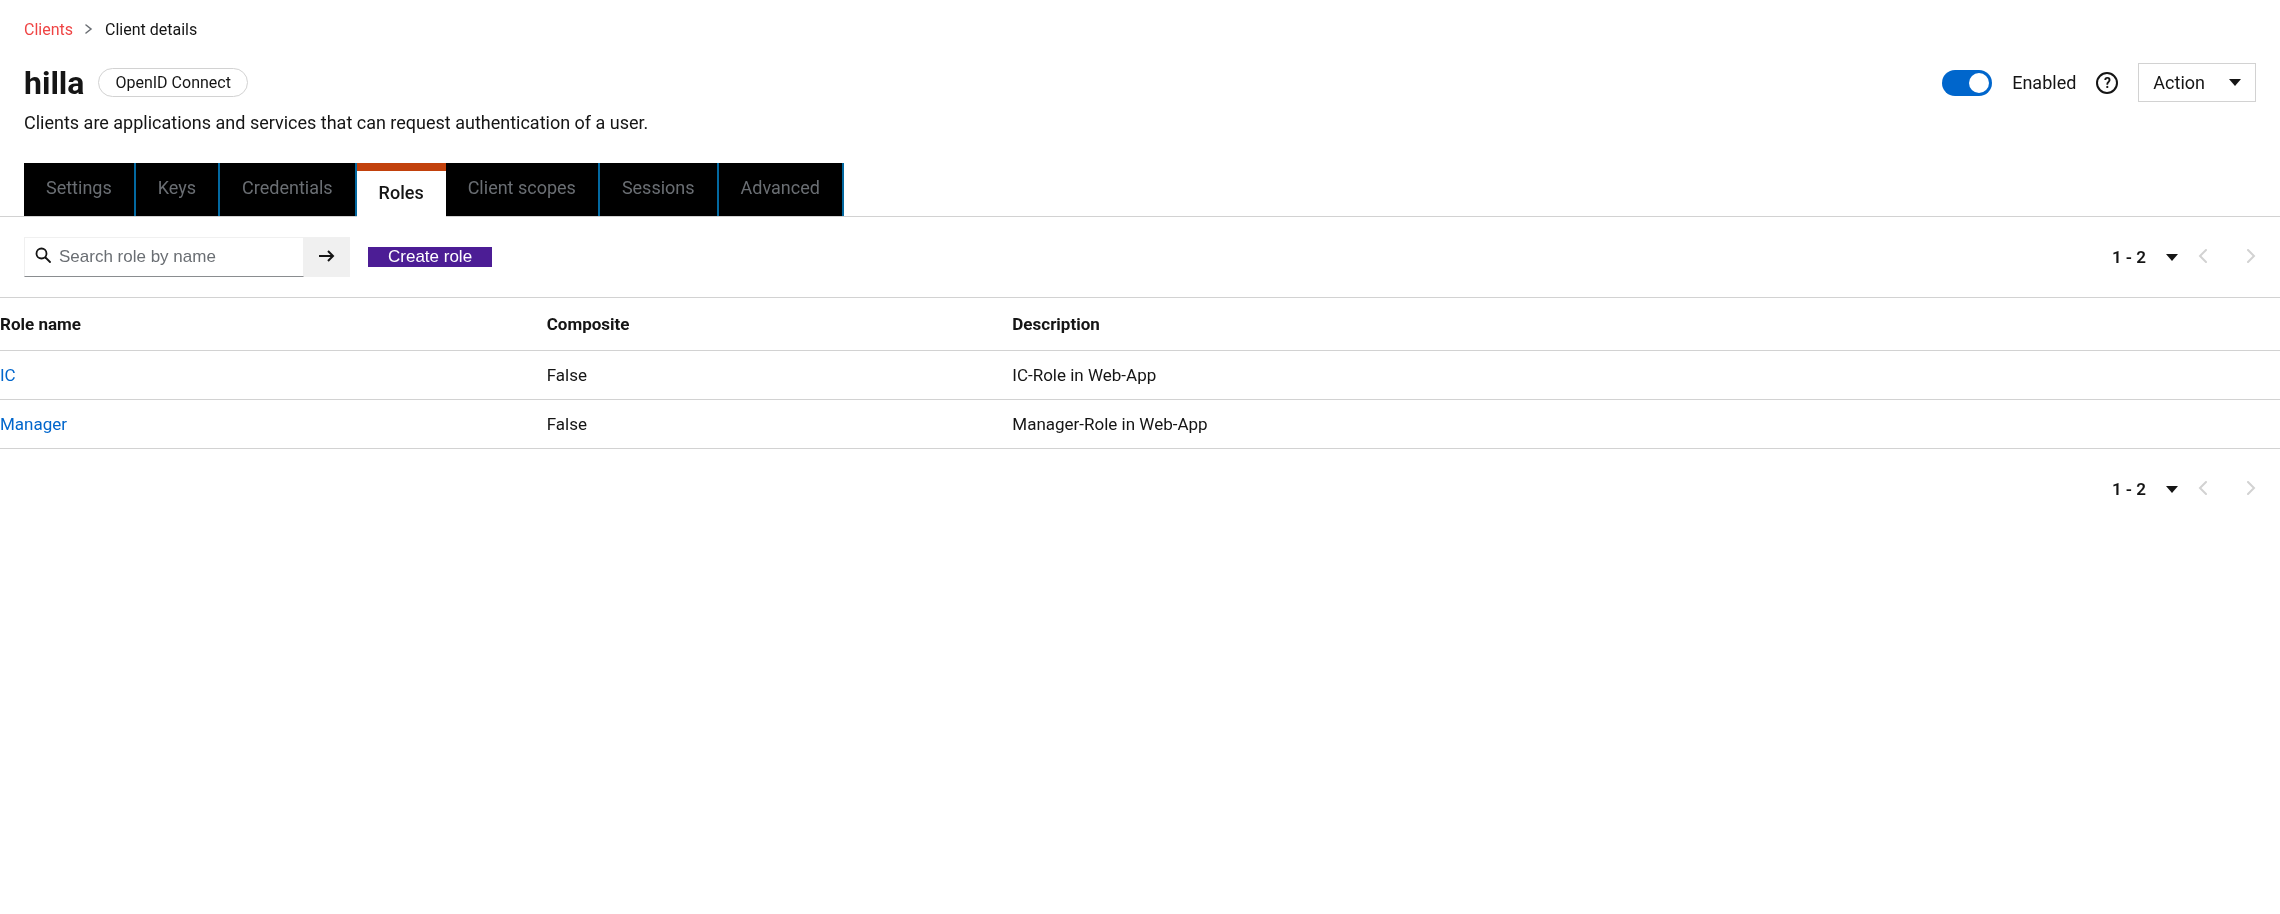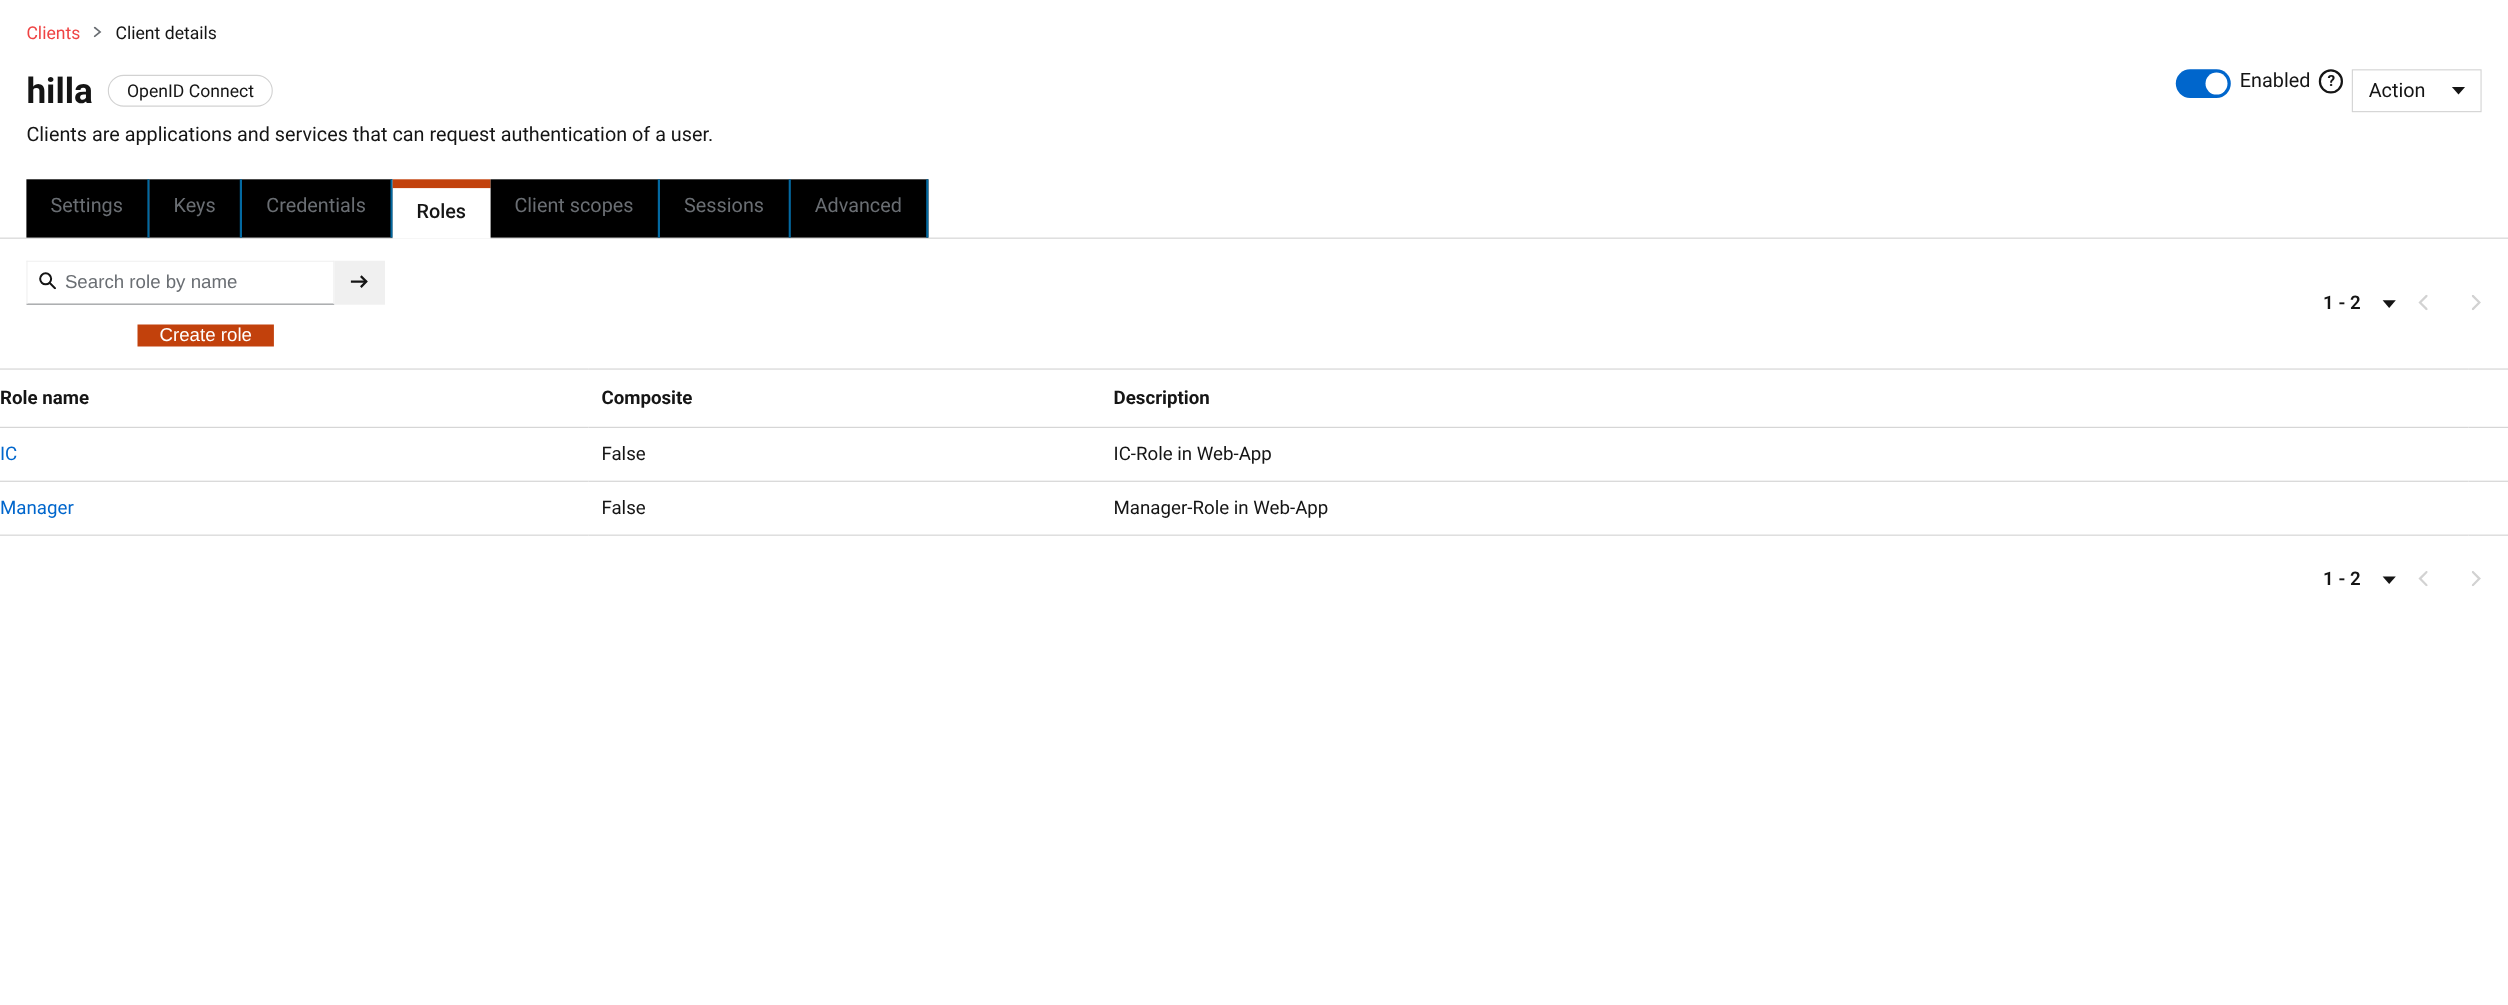--- a/index.html
+++ b/index.html
@@ -26,21 +26,21 @@
       align-items: center;
       justify-content: space-between;
       margin-bottom: 10px;
     }
     .header-left { display: flex; align-items: center; gap: 14px; }
     .client-name { font-size: 32px; font-weight: 700; }
     .pill {
       border: 1px solid #d2d2d2; background: #fff;
       padding: 4px 16px; border-radius: 20px; font-size: 16px; color: #151515;
     }
-    .header-right { display: flex; align-items: flex-start; gap: 8px; }
+    .header-right { display: flex; align-items: center; gap: 20px; }
     .switch {
       width: 50px; height: 26px; border-radius: 13px; background: #06c;
       position: relative; cursor: pointer;
     }
     .switch-knob {
       position: absolute; right: 3px; top: 3px;
       width: 20px; height: 20px; border-radius: 50%; background: #fff;
     }
     .enabled-label { font-size: 18px; }
     .help-icon {
@@ -68,38 +68,38 @@
     }
     .tab.active {
       background: #fff; color: #151515; font-weight: 500;
       border-top: 8px solid #c2410c; padding-top: 11px;
       margin-bottom: -1px; border-right: none;
     }
     .toolbar {
       display: flex; align-items: center; justify-content: space-between;
       padding: 20px 0;
     }
-    .toolbar-left { display: flex; align-items: center; gap: 18px; flex-direction: column; }
+    .toolbar-left { display: flex; align-items: center; gap: 18px; }
     .search-wrap { display: flex; align-items: center; }
     .search-box {
       display: flex; align-items: center;
       border: 1px solid #f0f0f0; border-bottom: 1px solid #8a8d90;
       height: 40px; width: 280px; padding: 0 10px; gap: 8px;
     }
     .search-box input {
       border: none; outline: none; font-size: 17px; flex: 1;
       color: #151515; background: transparent;
     }
     .search-box input::placeholder { color: #6a6e73; }
     .go-btn {
       width: 46px; height: 40px; background: #f0f0f0;
       display: flex; align-items: center; justify-content: center; cursor: pointer;
     }
     .btn-primary {
-      background: #c2410c; color: #fff; border: none;
+      background: #4c1d95; color: #fff; border: none;
       padding: 0 20px; font-size: 17px; cursor: pointer;
     }
     .pager { display: flex; align-items: center; gap: 20px; }
     .page-range { display: flex; align-items: center; gap: 20px; font-size: 17px; font-weight: 600; cursor: pointer; }
     .page-nav { display: flex; align-items: center; gap: 40px; }
     .nav-chev { color: #d2d2d2; cursor: pointer; font-size: 16px; }
     .table-wrap { margin: 0 -24px; }
     table { width: 100%; border-collapse: collapse; }
     th {
       text-align: left; font-size: 17px; font-weight: 700;

